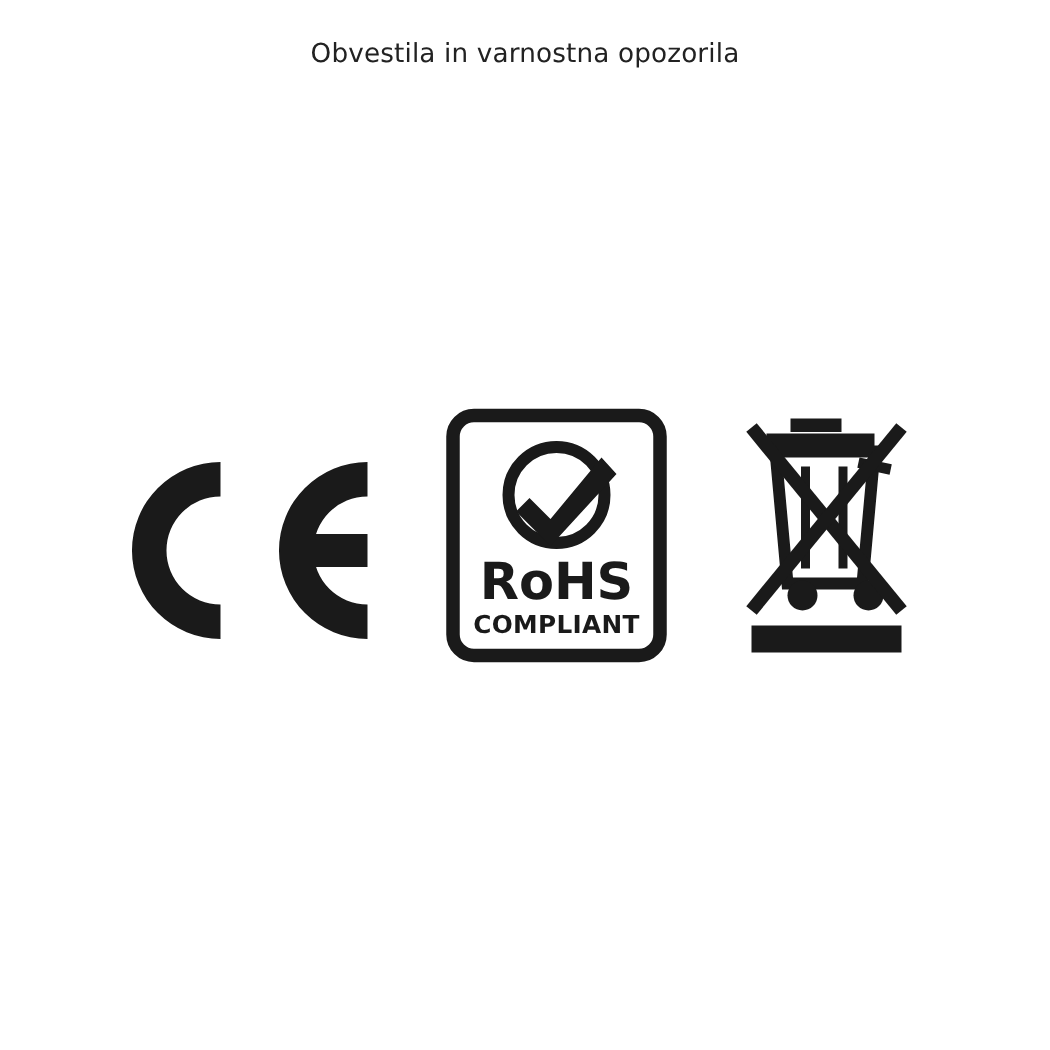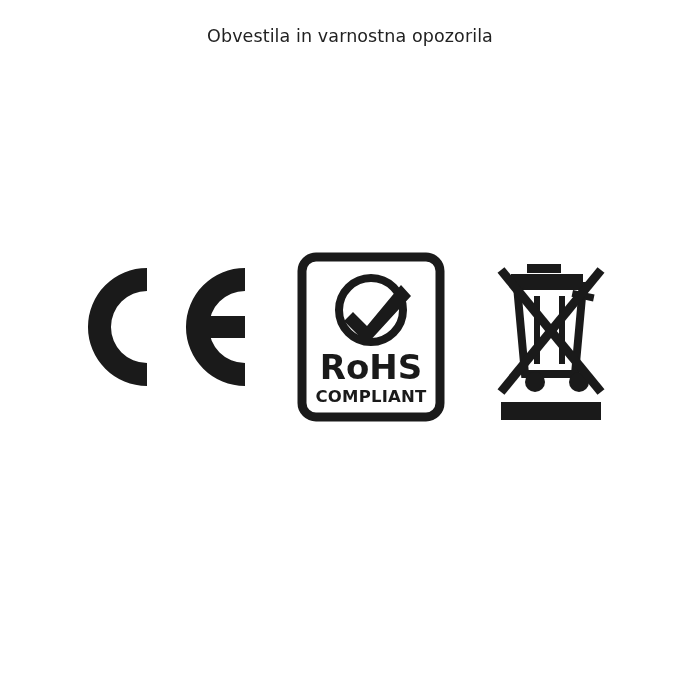--- a/index.html
+++ b/index.html
@@ -34,21 +34,21 @@
     letter-spacing: 0.1px;
   }
   .symbol-row {
     position: absolute;
     top: 252px;
     left: 0;
     width: 700px;
     height: 190px;
     display: flex;
     flex-direction: row;
-    align-items: flex-start;
+    align-items: flex-end;
     justify-content: center;
     gap: 42px;
   }
   .symbol {
     display: block;
   }
   .ce-mark { width: 170px; height: 150px; }
   .rohs-mark { width: 148px; height: 170px; }
   .weee-mark { width: 128px; height: 175px; }
   .sr-only {

